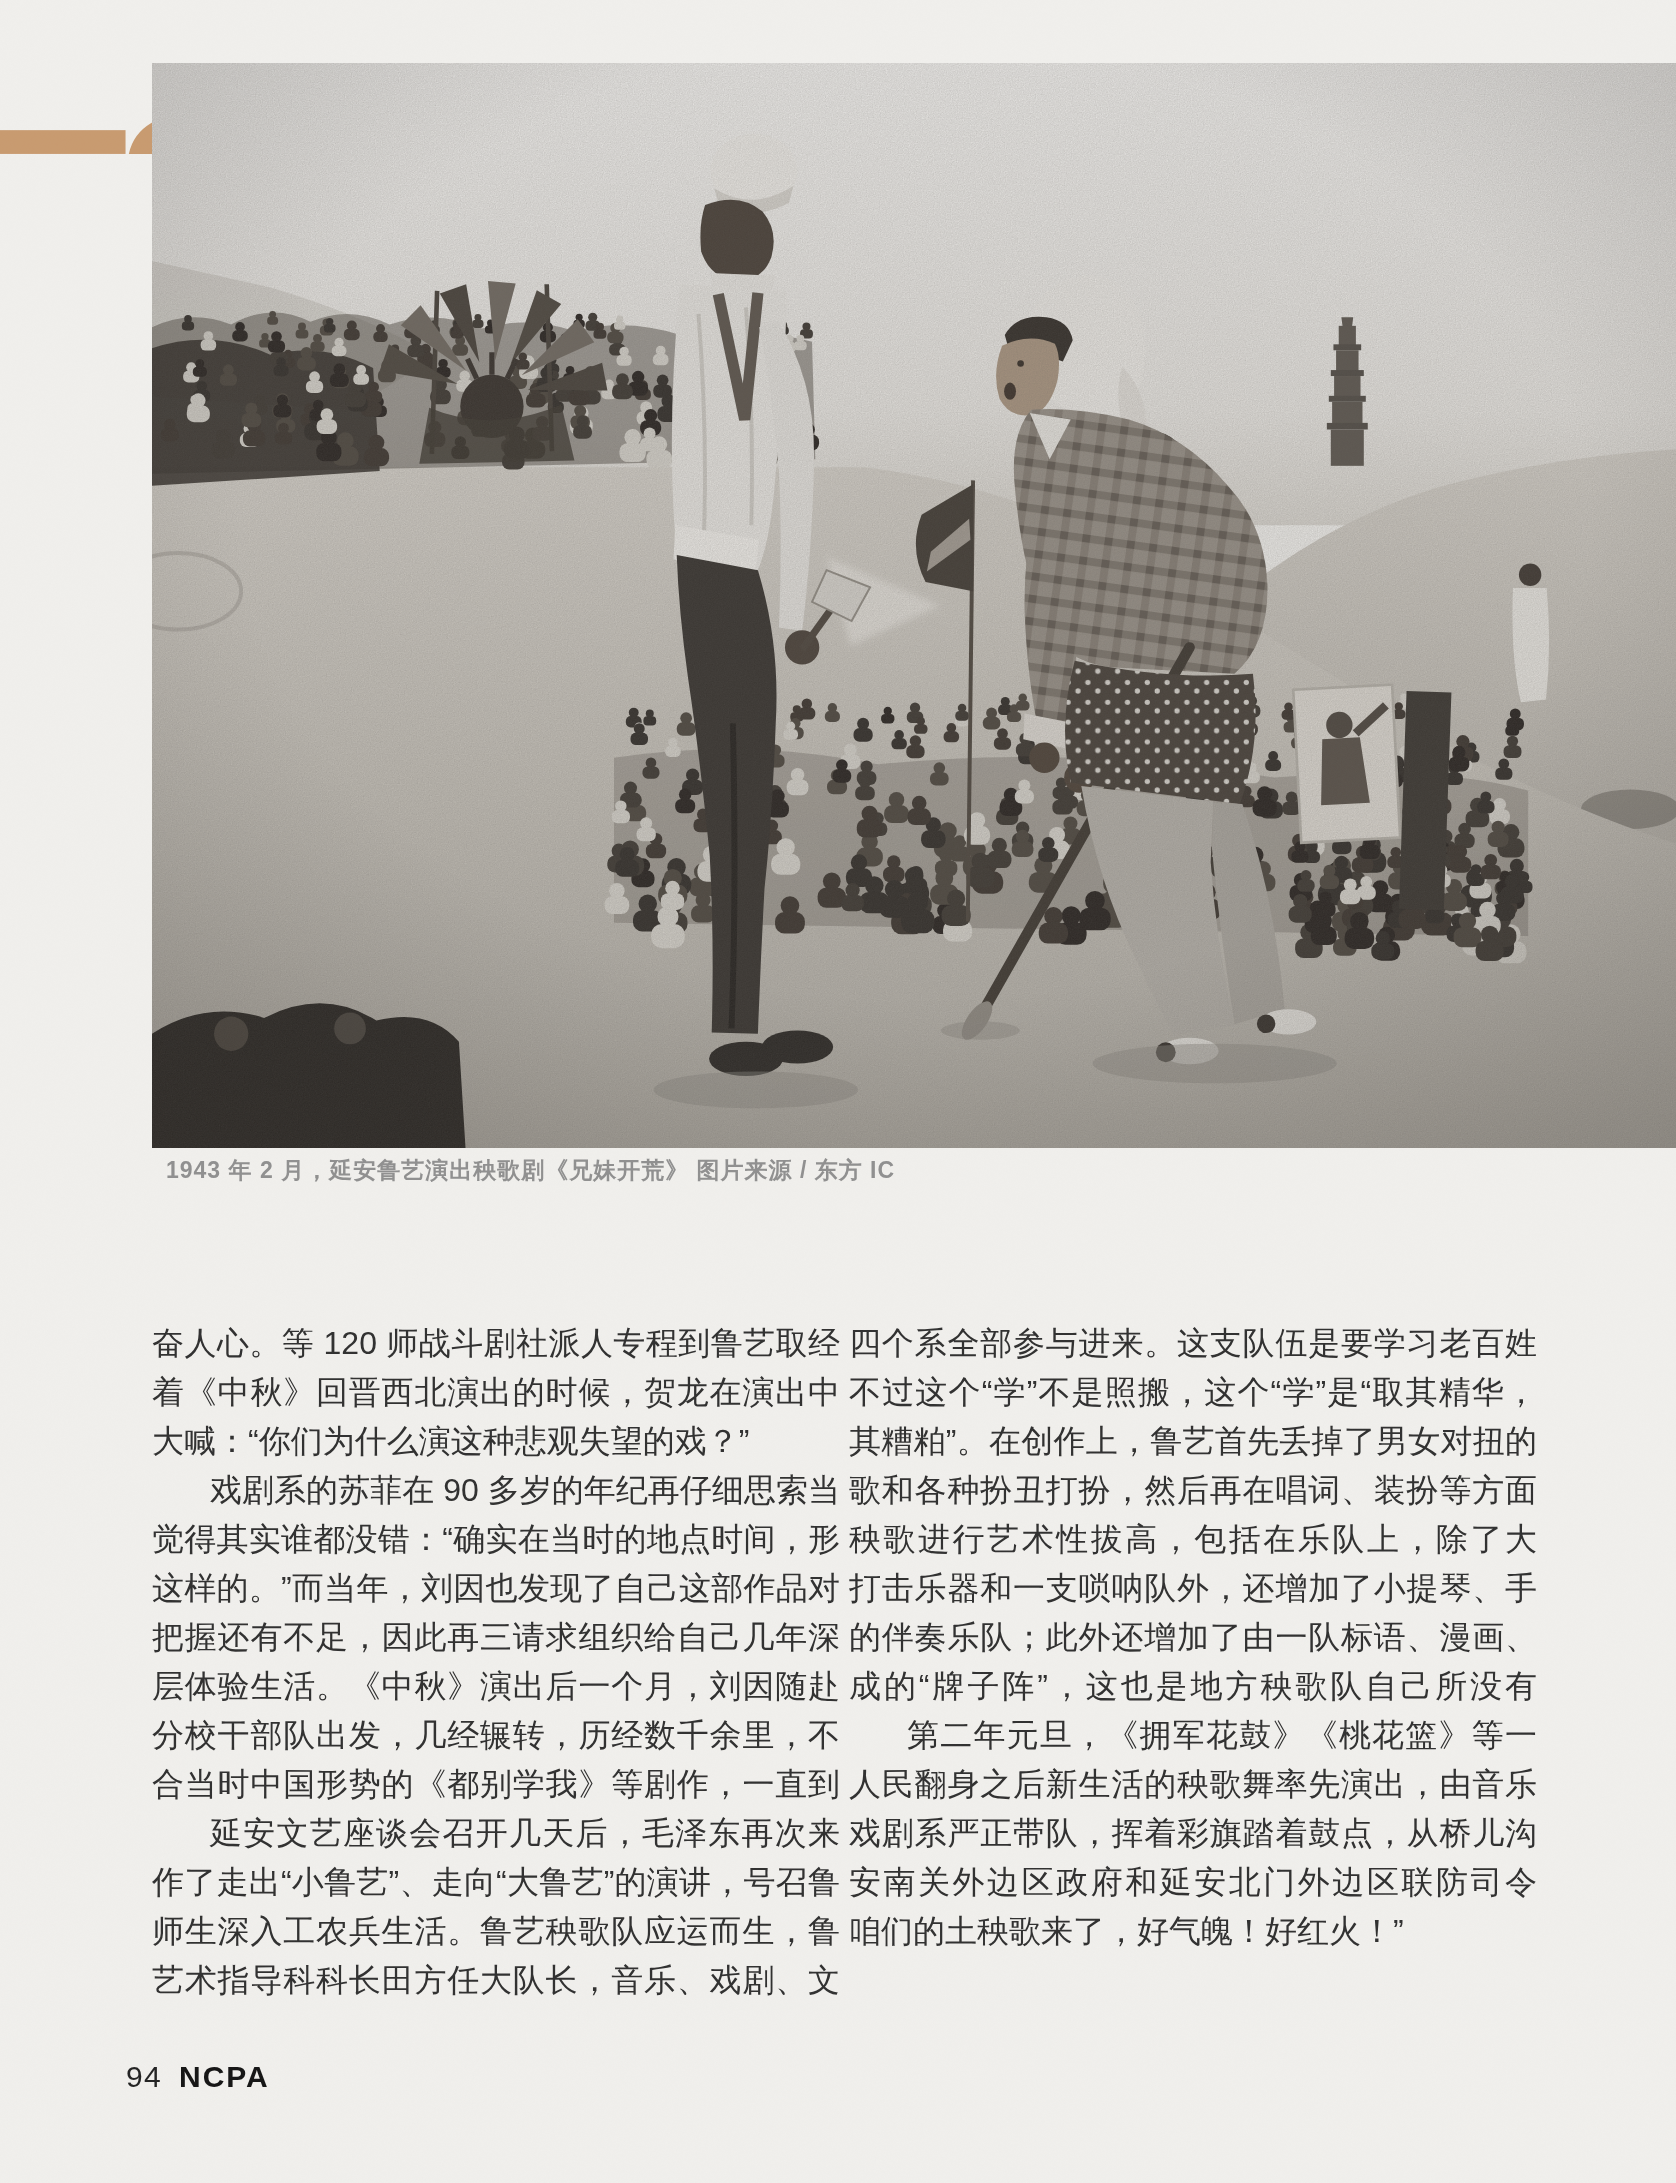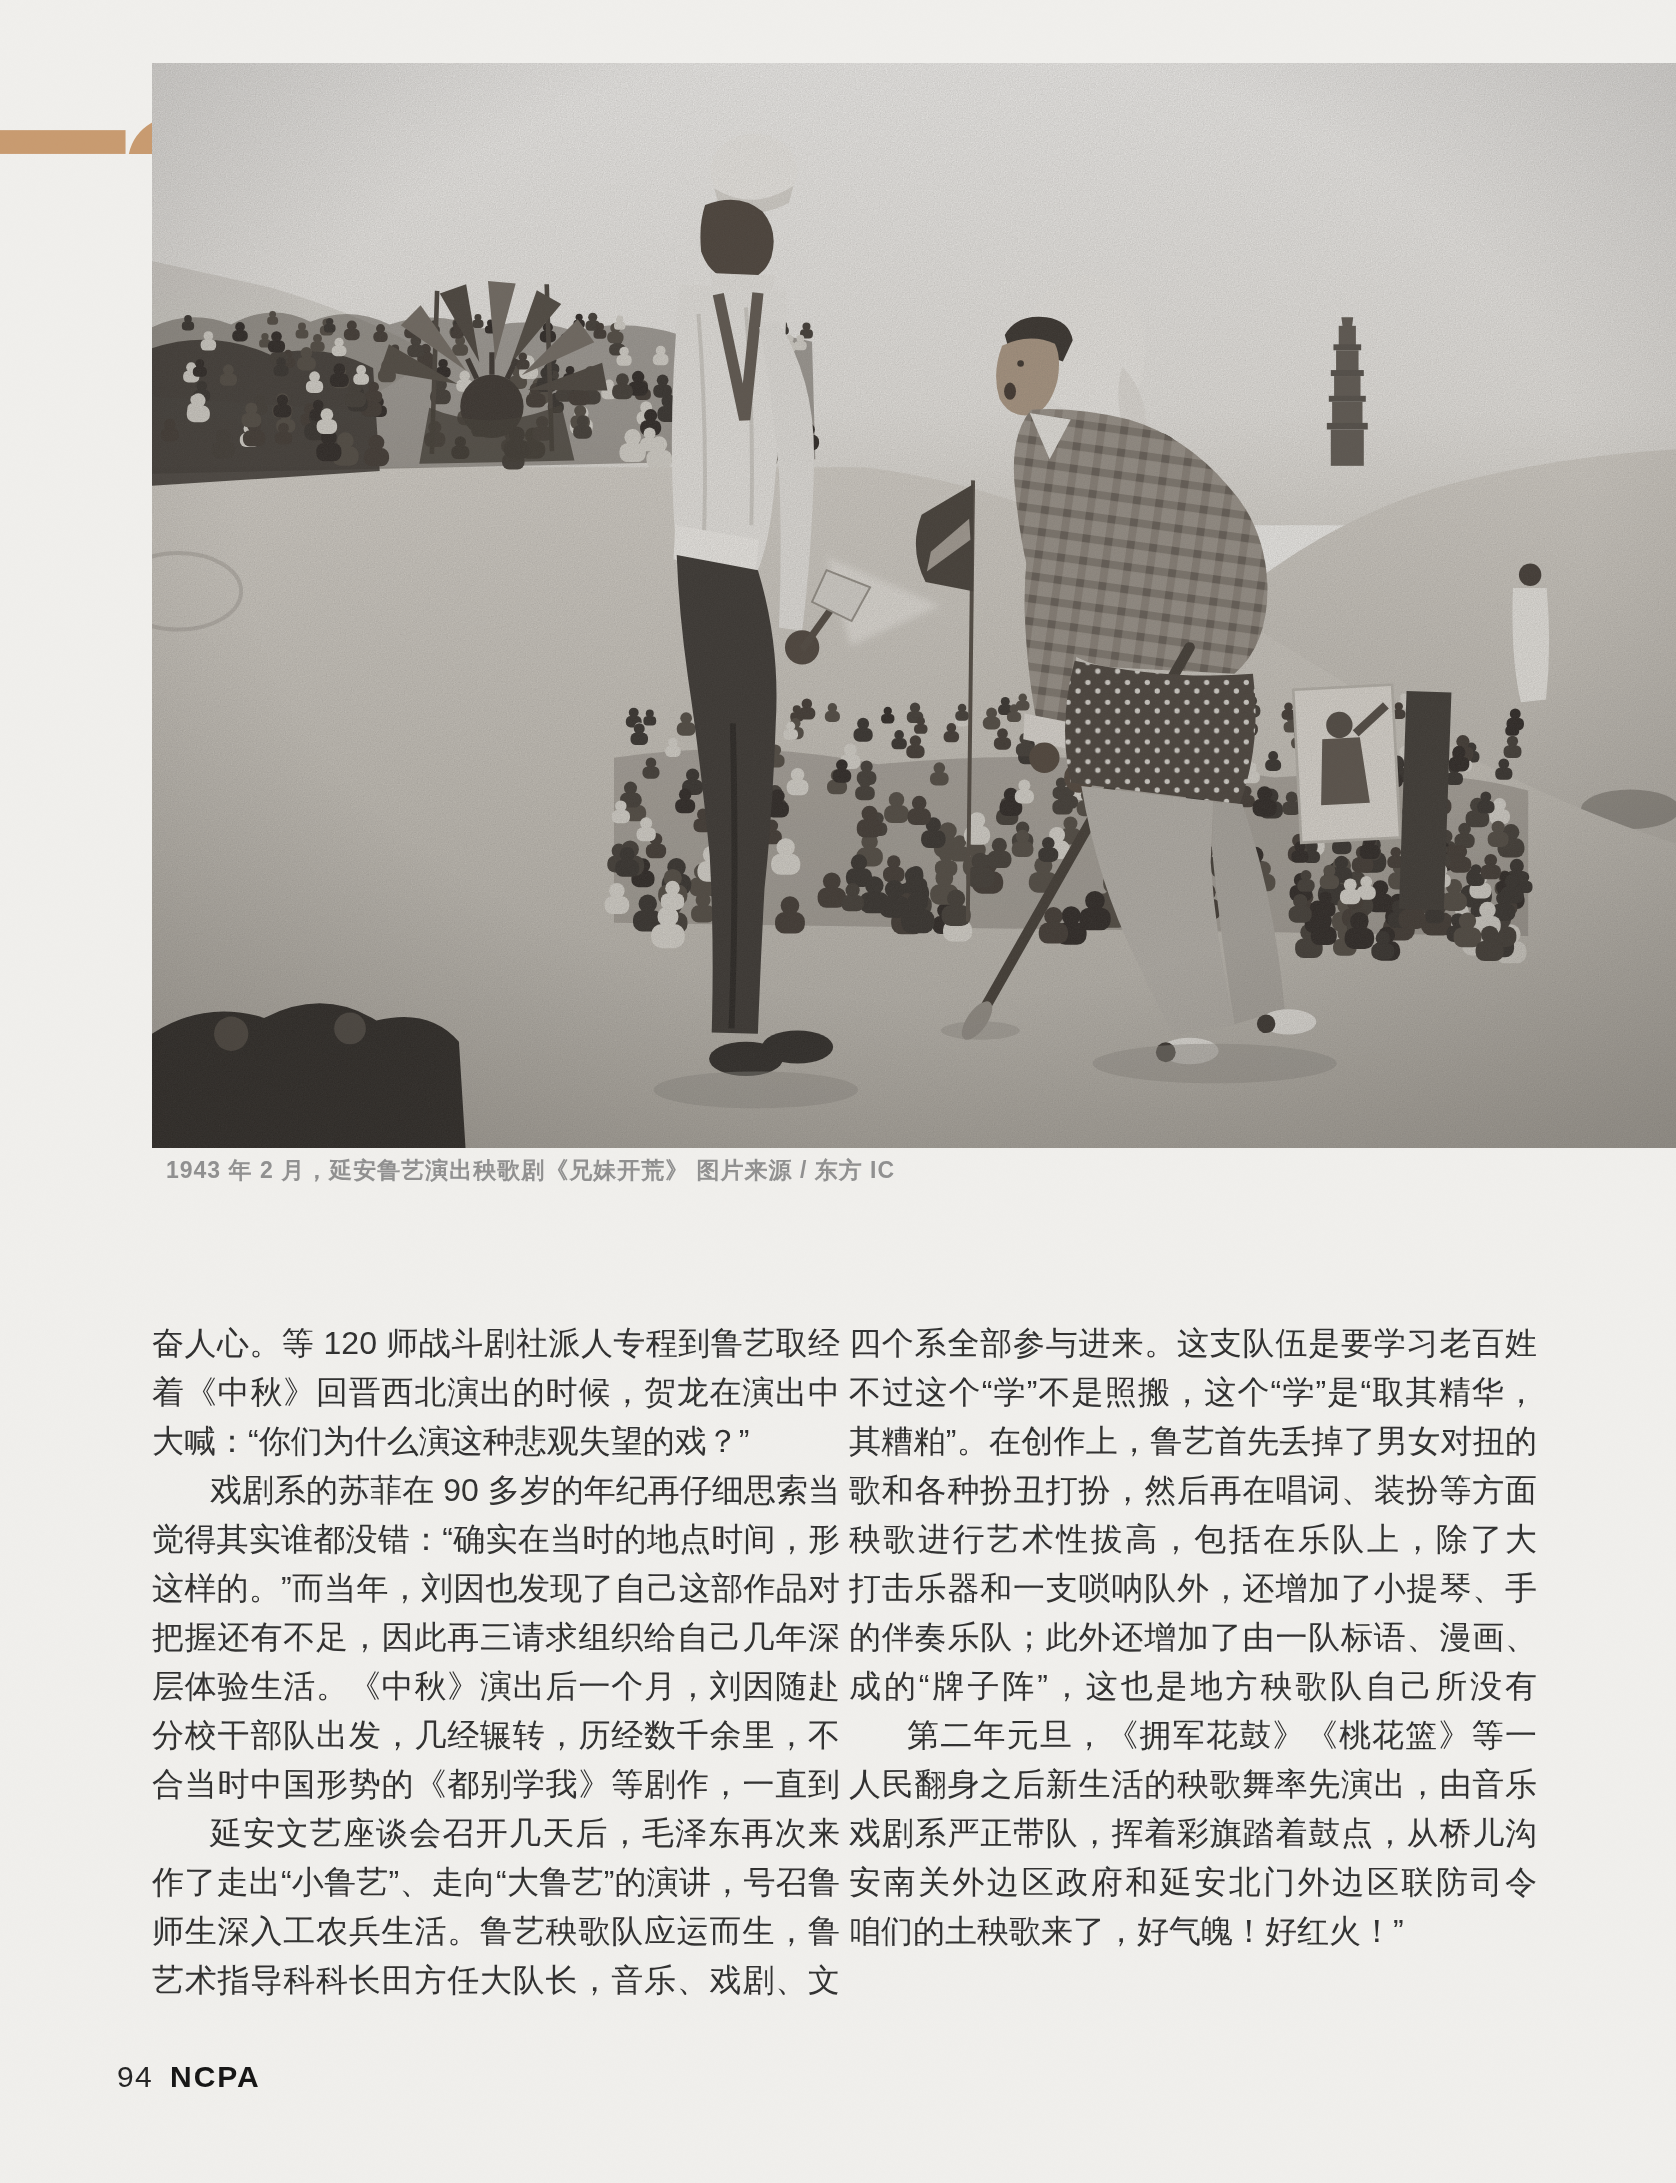--- a/index.html
+++ b/index.html
@@ -25,21 +25,21 @@
   }
   .col .line{
     height:49px;line-height:49px;overflow:hidden;
     text-align:justify;text-align-last:justify;
   }
   .col .line.indent{text-indent:58px;}
   .col .line.end{text-align-last:left;}
   .col-left{left:152px;}
   .col-right{left:849px;}
   
-  .footer{position:absolute;left:117px;top:2060px;font-size:30px;color:#1f1f1f;}
+  .footer{position:absolute;left:126px;top:2060px;font-size:30px;color:#1f1f1f;}
   .footer .pgnum{letter-spacing:1.3px;}
   .footer .brand{font-weight:700;margin-left:17px;letter-spacing:2px;color:#111;}
   
   .paper-noise{position:absolute;left:0;top:0;width:1676px;height:2183px;pointer-events:none;}
 </style>
 </head>
 <body>
 
 <div class="header-graphic">
   <svg viewBox="0 0 740 80">

